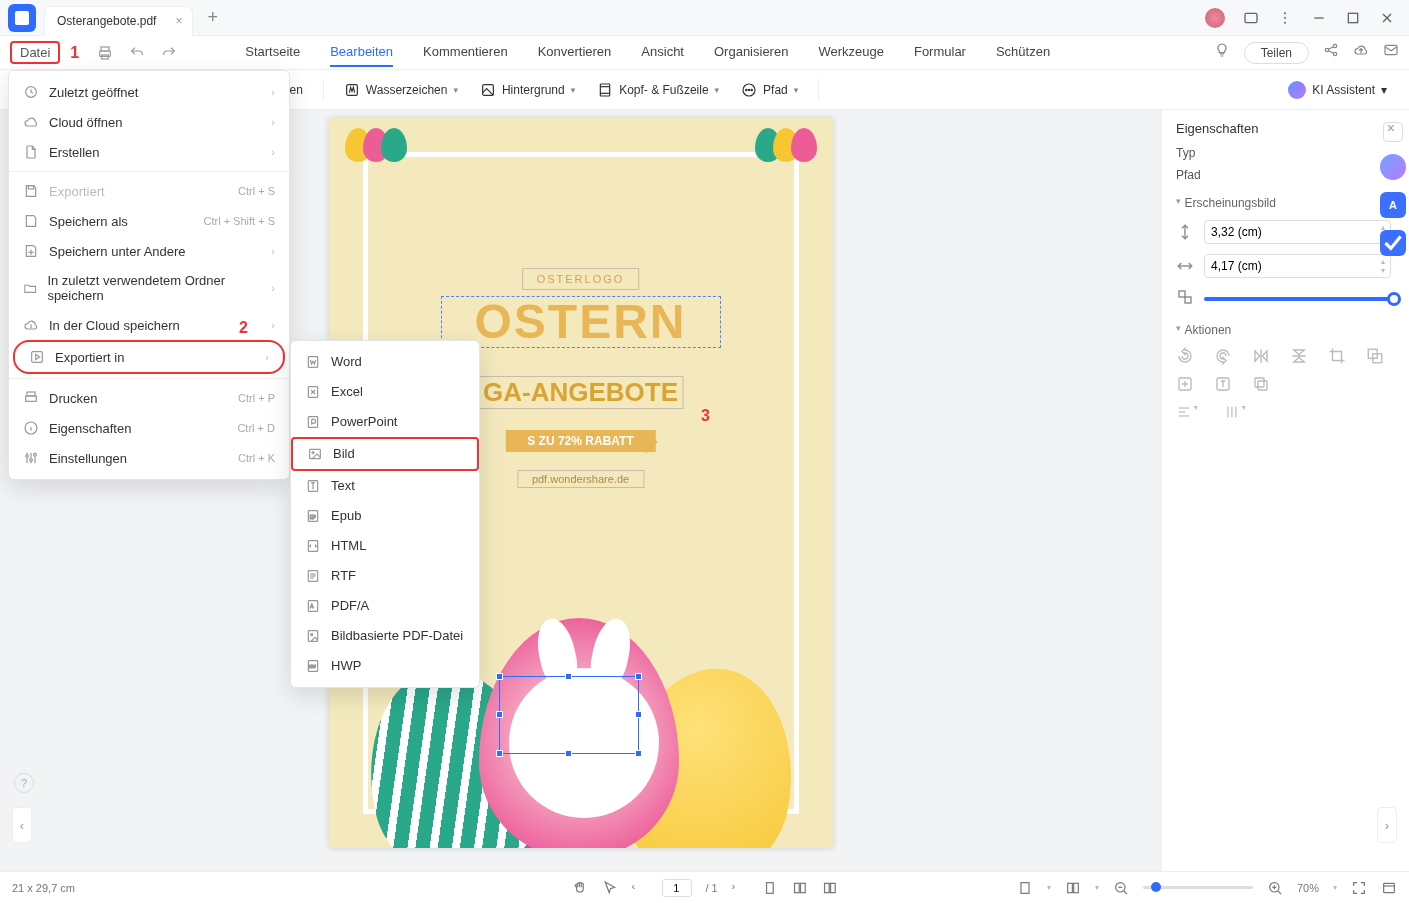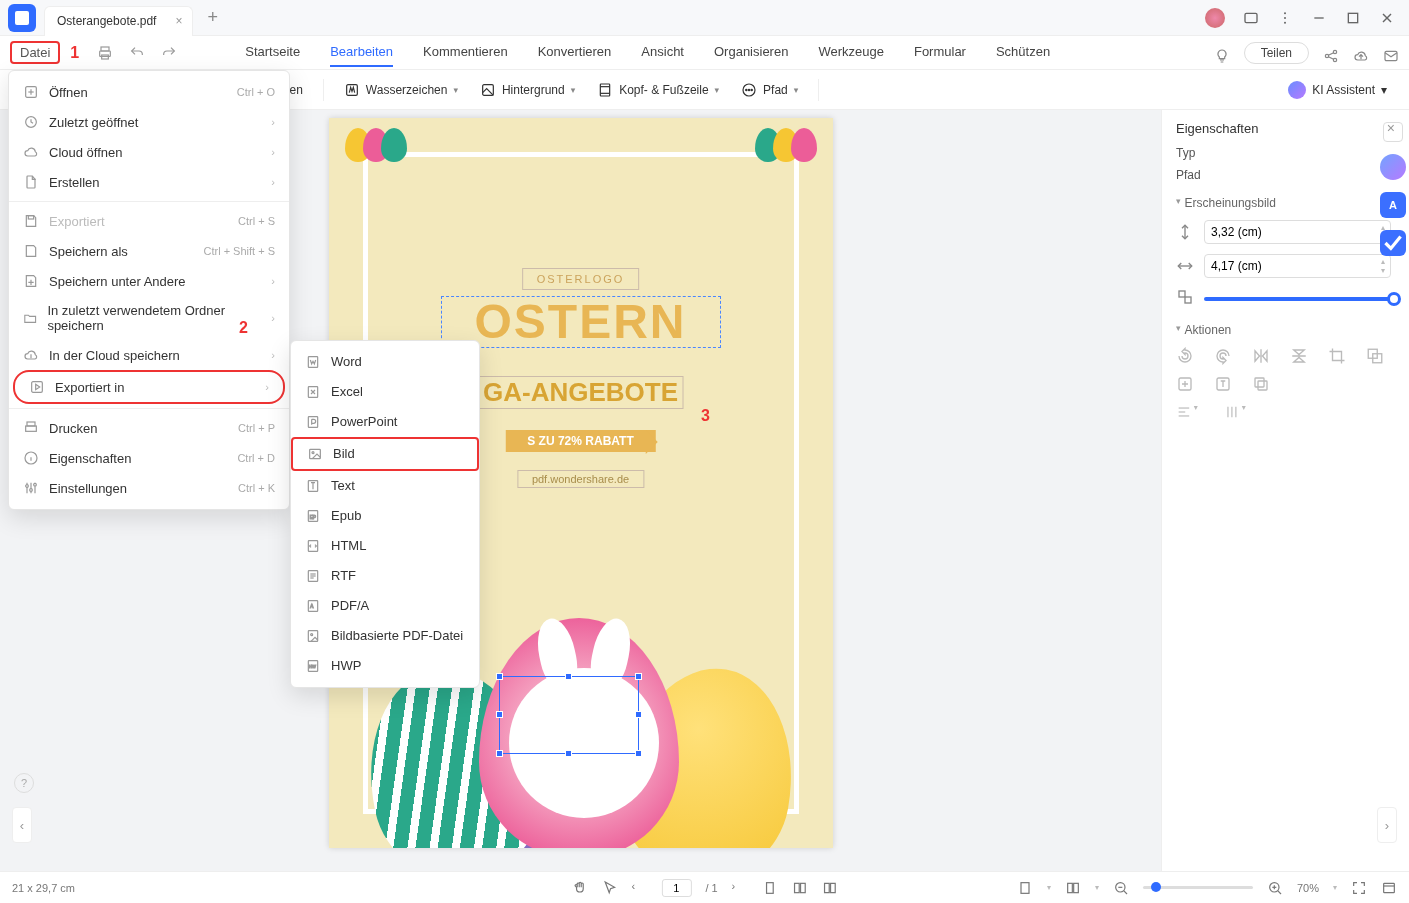--- a/index.html
+++ b/index.html
@@ -19,21 +19,21 @@
 svg { width:100%; height:100%; }
 
 
 .menu-row { height:34px; display:flex; align-items:center; padding:0 10px; border-bottom:1px solid #eee; gap:8px; }
 .file-btn { padding:2px 8px; font-size:13px; color:#555; cursor:pointer; border:2px solid #e33; border-radius:4px; }
 .annot-1 { color:#e33; font-weight:bold; margin-left:2px; font-size:16px;}
 .qa-icons { display:flex; gap:16px; color:#999; margin-left:10px;}
 .main-tabs { display:flex; gap:30px; margin-left:60px; font-size:13px; }
 .main-tab { padding:6px 0; cursor:pointer; color:#444; }
 .main-tab.active { color:#2f6bff; border-bottom:2px solid #2f6bff; font-weight:500; }
-.menu-right { margin-left:auto; display:flex; align-items:flex-end; gap:14px; color:#888; }
+.menu-right { margin-left:auto; display:flex; align-items:flex-start; gap:14px; color:#888; }
 .share-btn { border:1px solid #ddd; border-radius:14px; padding:3px 16px; font-size:12px; color:#444; cursor:pointer; }
 
 
 .ribbon { height:40px; display:flex; align-items:center; padding:0 12px; border-bottom:1px solid #eee; gap:6px; }
 .ribbon-item { display:flex; align-items:center; gap:6px; padding:4px 8px; font-size:12px; color:#333; cursor:pointer; }
 .ribbon-item .caret { font-size:9px; color:#888; }
 .ribbon-sep { width:1px; height:22px; background:#eee; margin:0 6px; }
 .ribbon-spacer { flex:1; }
 .ribbon-ai { display:flex; align-items:center; gap:6px; padding:4px 10px; border-radius:14px; background:#fff; cursor:pointer; font-size:12px; }
 .ribbon-ai .dot { width:18px; height:18px; border-radius:50%; background:linear-gradient(135deg,#6a8dff,#b67aff); }
@@ -474,31 +474,20 @@
       <svg viewBox="0 0 24 24" stroke="#fff" stroke-width="3" fill="none">
         <path d="M5 12l5 5 9-11"></path>
       </svg>
     </span>
 </div>
 
 <div class="file-menu">
   <div class="fm-item">
       <span class="ic">
         <svg viewBox="0 0 24 24" fill="none" stroke="currentColor" stroke-width="1.8">
-          <rect x="4" y="4" width="16" height="16" rx="2"></rect>
-          <line x1="12" y1="8" x2="12" y2="16"></line>
-          <line x1="8" y1="12" x2="16" y2="12"></line>
-        </svg>
-      </span>
-      <span>Öffnen</span>
-      <span class="shortcut">Ctrl + O</span>
-    </div>
-  <div class="fm-item">
-      <span class="ic">
-        <svg viewBox="0 0 24 24" fill="none" stroke="currentColor" stroke-width="1.8">
           <circle cx="12" cy="12" r="8"></circle>
           <path d="M12 8v4l3 2"></path>
         </svg>
       </span>
       <span>Zuletzt geöffnet</span>
       <span class="chev">›</span>
     </div>
   <div class="fm-item">
       <span class="ic">
         <svg viewBox="0 0 24 24" fill="none" stroke="currentColor" stroke-width="1.8">

